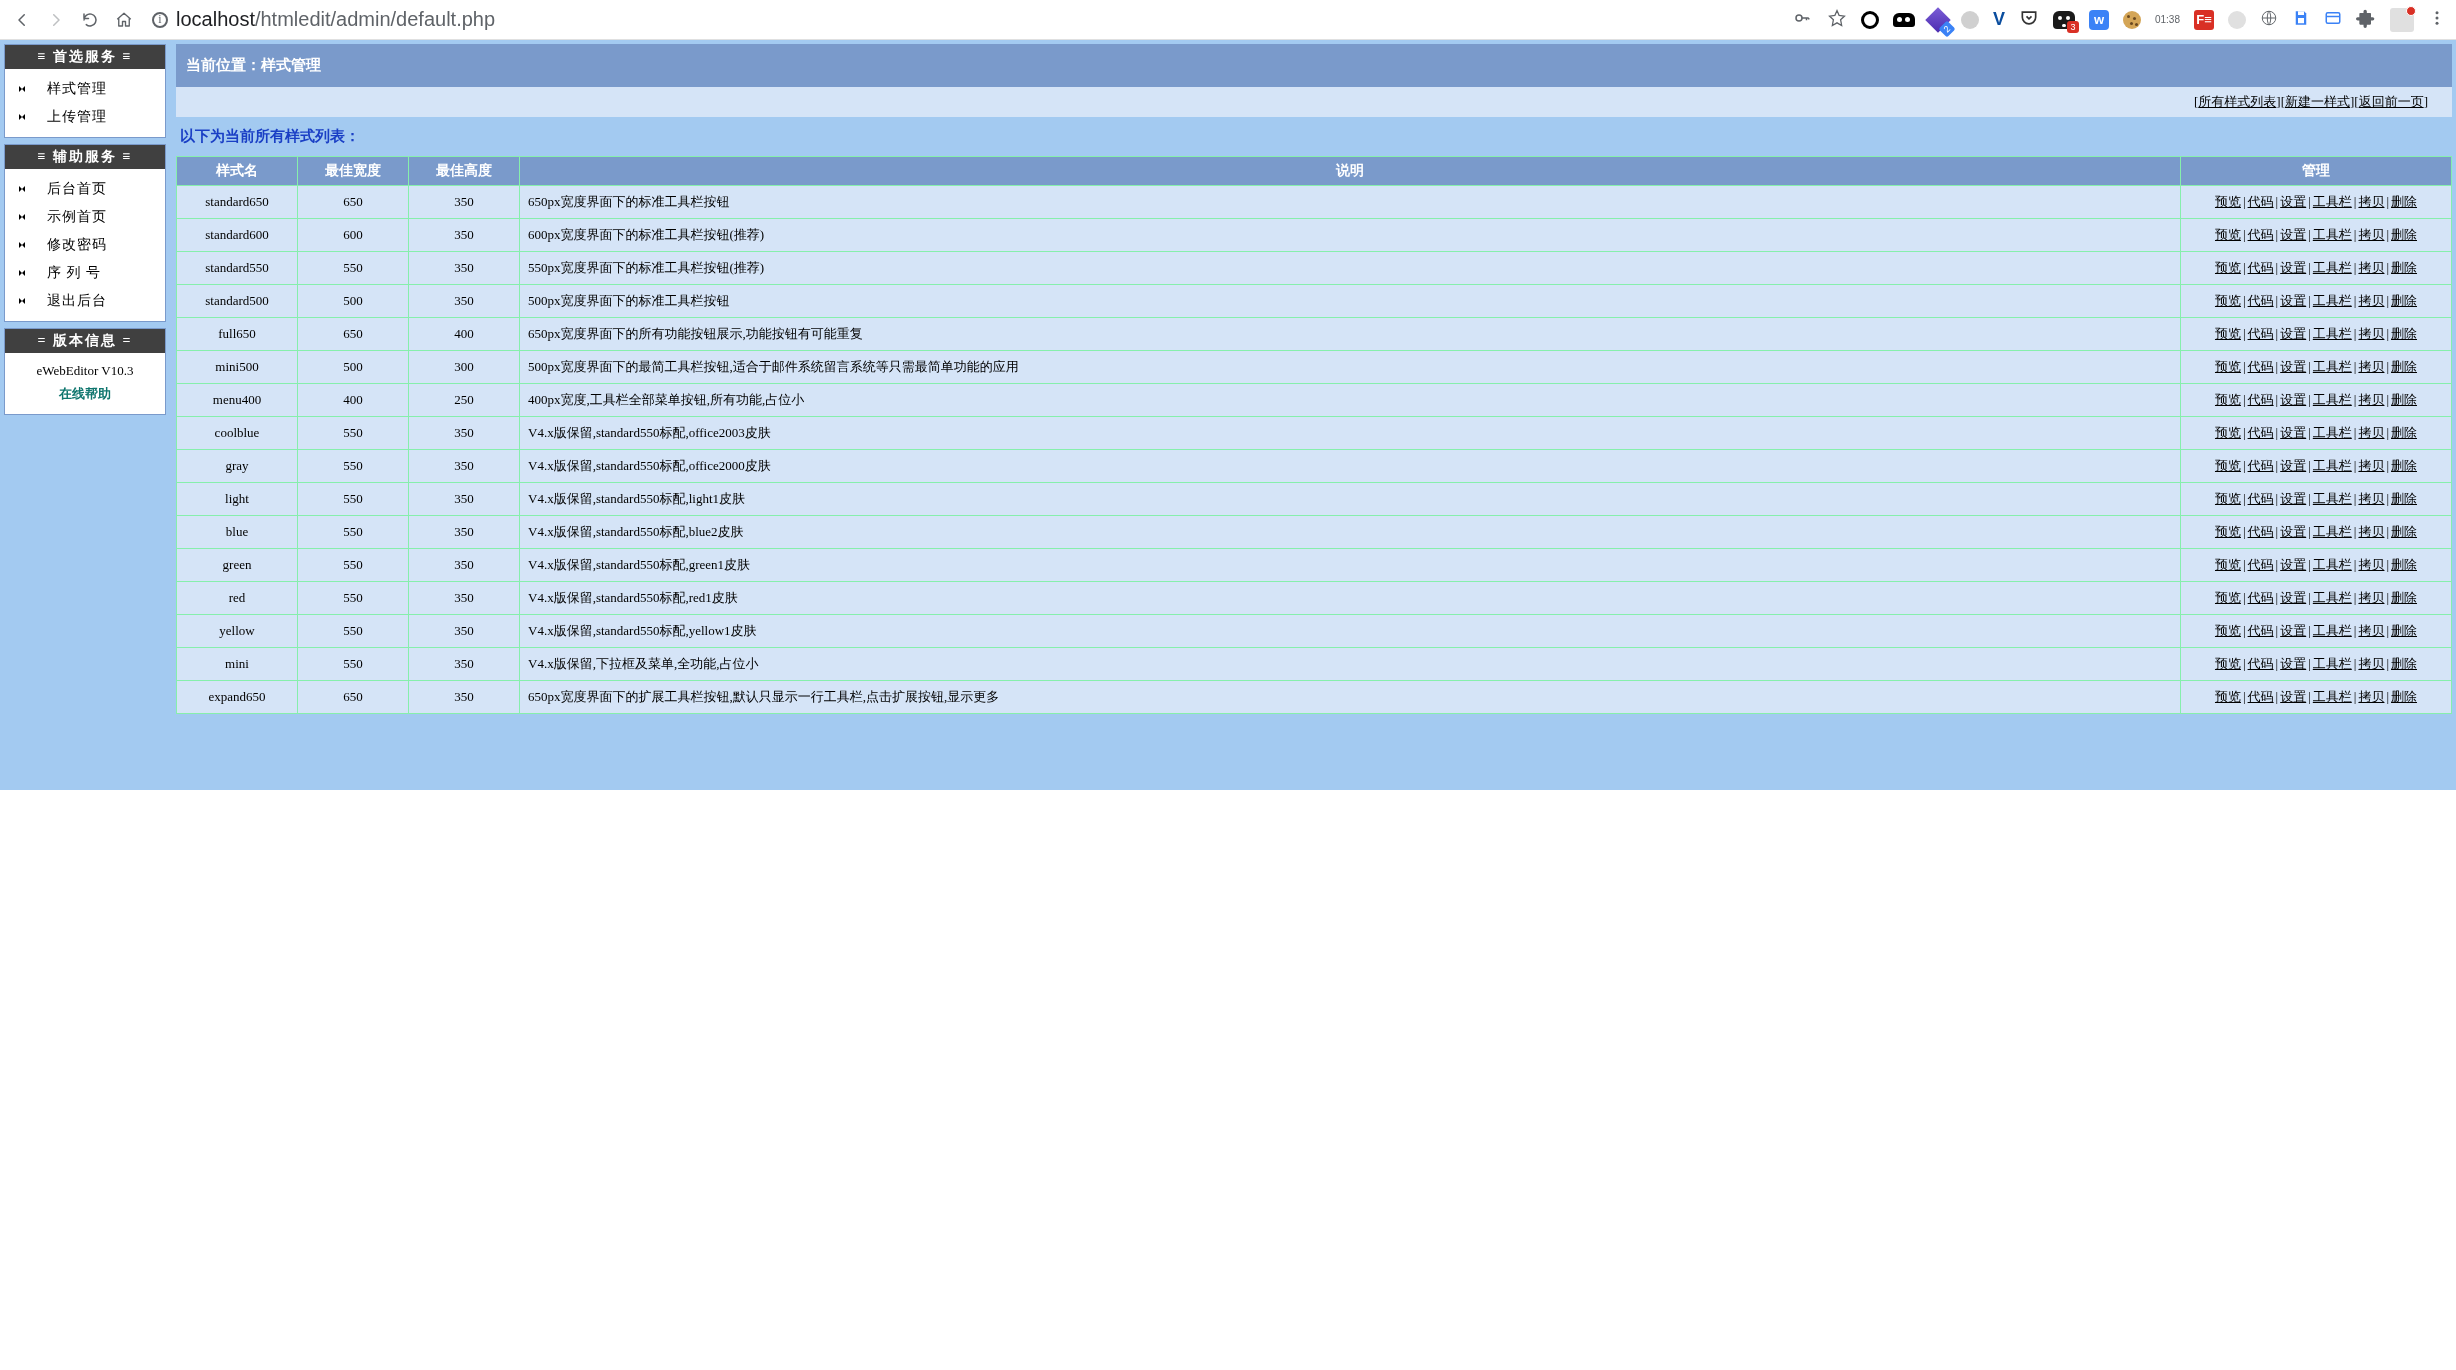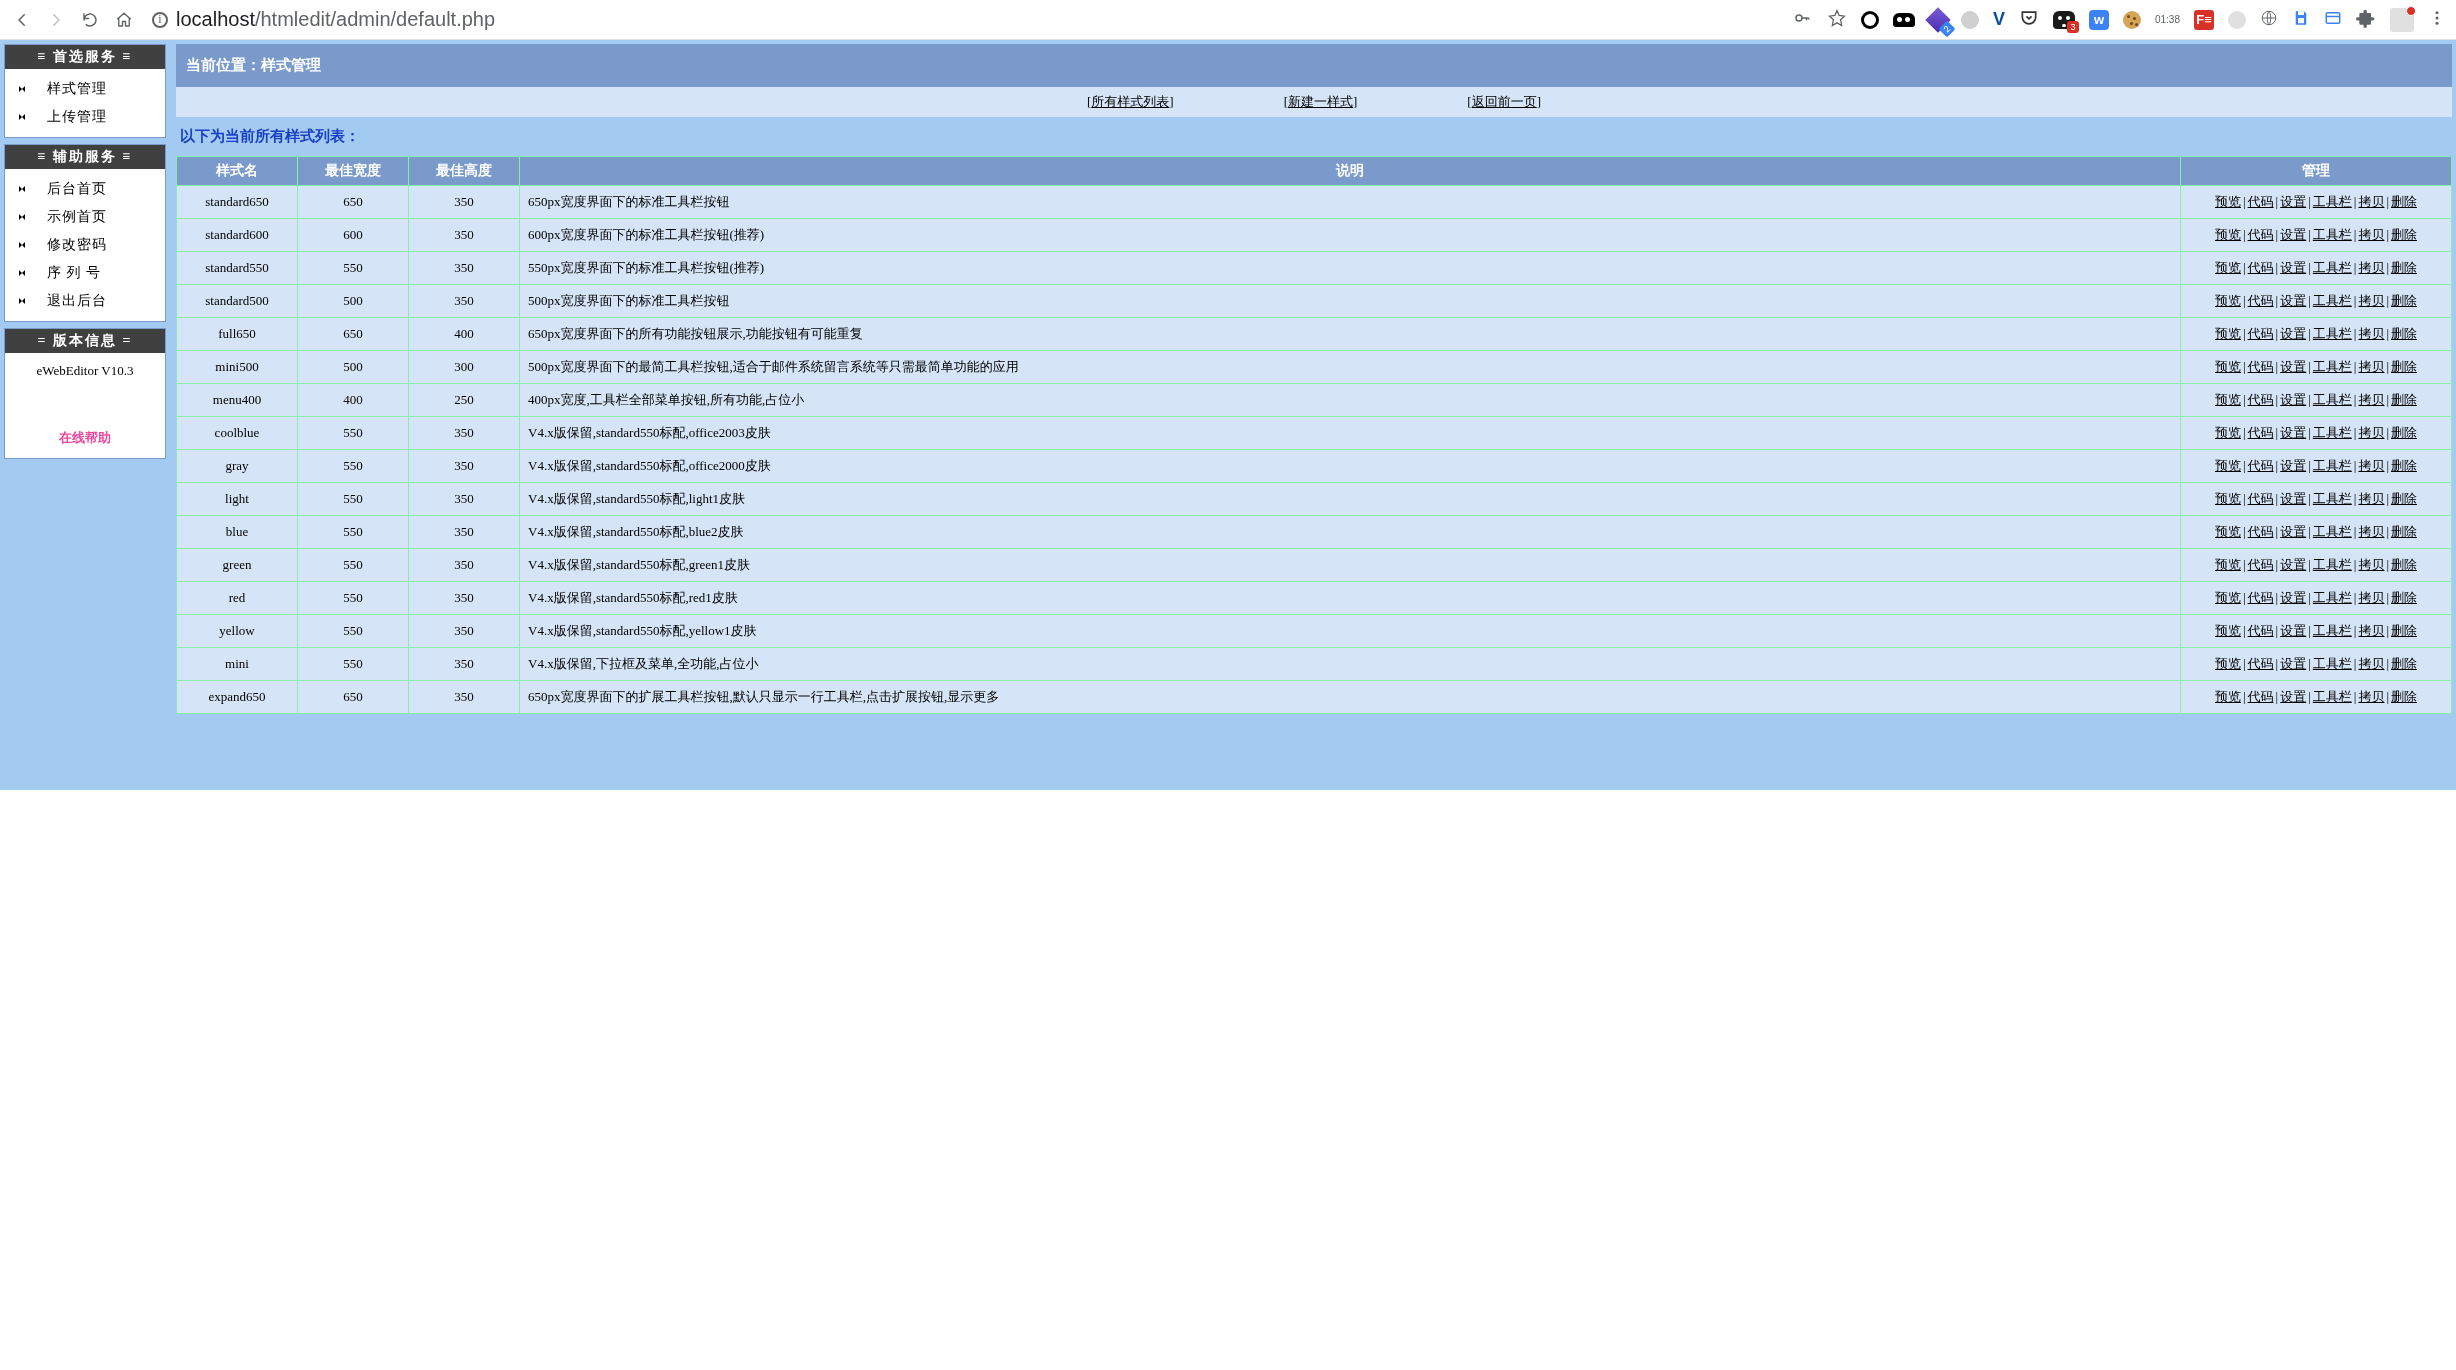--- a/index.html
+++ b/index.html
@@ -140,41 +140,40 @@
   transform: rotate(0deg);
   flex-shrink: 0;
 }
 .side-item span { font-size: 14px; letter-spacing: 1px; }
 .version-body {
   text-align: center;
   padding: 6px 0 8px;
   font-size: 13px;
   line-height: 1.8;
 }
-.version-body .vlink { font-weight: bold; color: #ec4899; margin-top: 44px;}
+.version-body .vlink { font-weight: bold; color: #0f766e;}
 
 
 .main {
   flex: 1;
   min-width: 0;
   overflow-y: auto;
 }
 .crumb-bar {
   background: #7a9acb;
   color: #ffffff;
   font-weight: bold;
   padding: 12px 10px;
   font-size: 15px;
 }
 .action-bar {
   background: #d5e4f7;
-  padding: 6px 16px;
+  padding: 6px 24px;
   display: flex;
-  justify-content: center;
-  gap: 110px;
+  justify-content: flex-end;
 }
 .action-bar a {
   color: #000;
 }
 .action-bar a .ul { text-decoration: underline; }
 .list-title {
   color: #1a3fc5;
   font-weight: bold;
   padding: 10px 4px;
   font-size: 15px;

